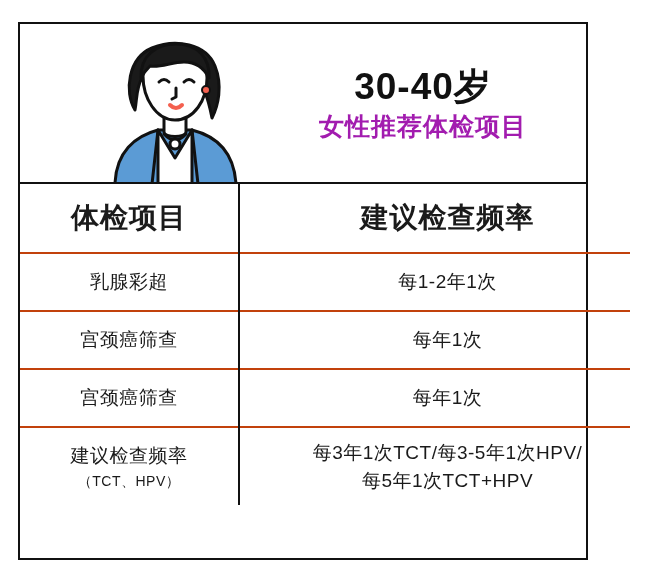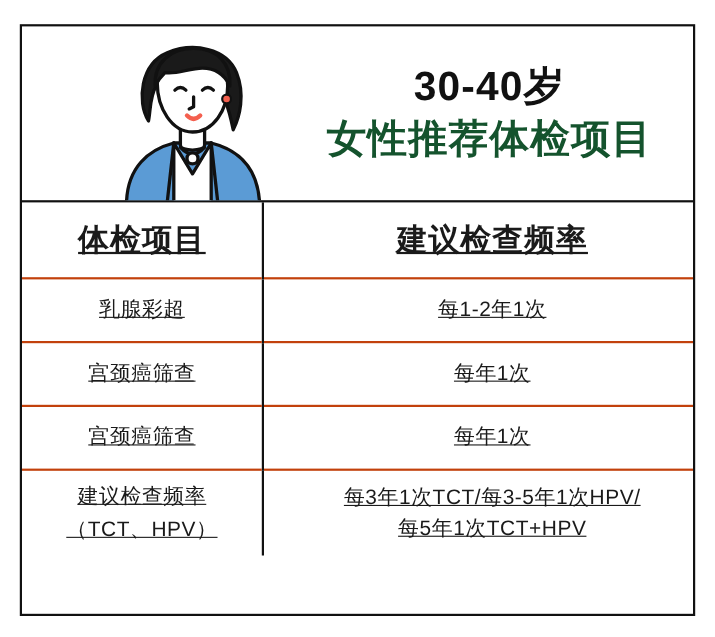--- a/index.html
+++ b/index.html
@@ -17,26 +17,25 @@
   .page {
     position: relative;
     width: 650px;
     height: 579px;
     background: #ffffff;
   }
   .card {
     position: absolute;
     left: 18px;
     top: 22px;
-    width: 614px;
+    width: 570px;
     height: 538px;
     border: 2px solid #111111;
     box-sizing: border-box;
     background: #ffffff;
-    text-decoration: underline;
   }
   
   .header {
     position: relative;
     height: 160px;
     border-bottom: 2px solid #111111;
     box-sizing: border-box;
     overflow: hidden;
   }
   .header-title-wrap {
@@ -51,26 +50,26 @@
     justify-content: center;
   }
   .title-main {
     font-size: 37px;
     font-weight: bold;
     letter-spacing: 1px;
     line-height: 1.25;
     color: #111111;
   }
   .title-sub {
-    font-size: 36px;
+    font-size: 25px;
     font-weight: bold;
     letter-spacing: 1px;
     line-height: 1.3;
     margin-top: 0;
-    color: #14532d;
+    color: #a21caf;
   }
   
   .illus {
     position: absolute;
     left: 60px;
     top: 8px;
     width: 190px;
     height: 152px;
   }
   
@@ -105,21 +104,21 @@
   .drow td {
     height: 58px;
     font-size: 19px;
     letter-spacing: 0.5px;
     line-height: 1.45;
   }
   .drow.tall td {
     height: 78px;
   }
   .sub-note {
-    font-size: 19px;
+    font-size: 14px;
     display: block;
     margin-top: 2px;
   }
   .two-line {
     line-height: 1.55;
   }
 </style>
 </head>
 <body>
 

